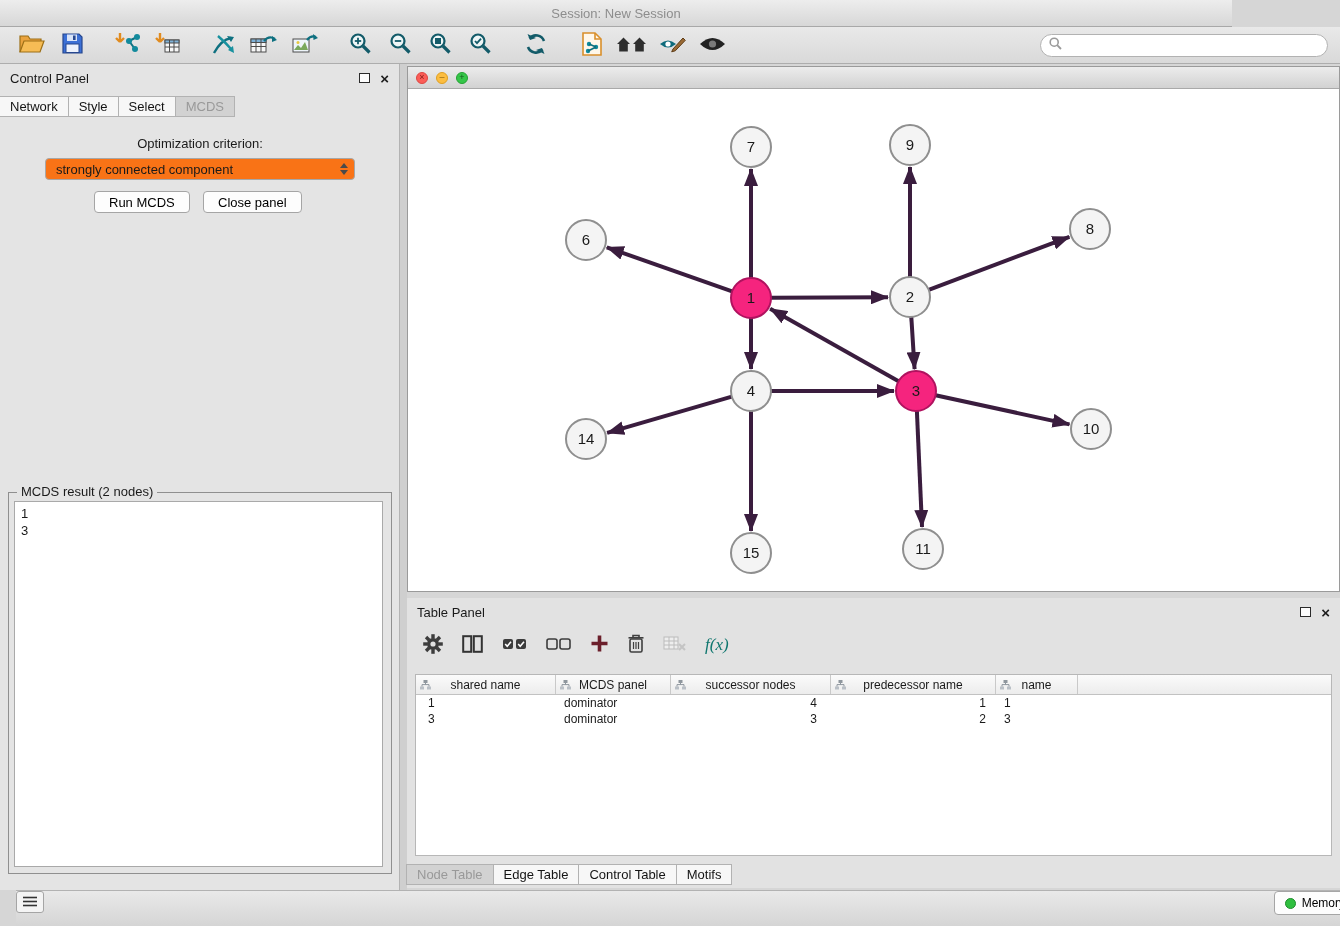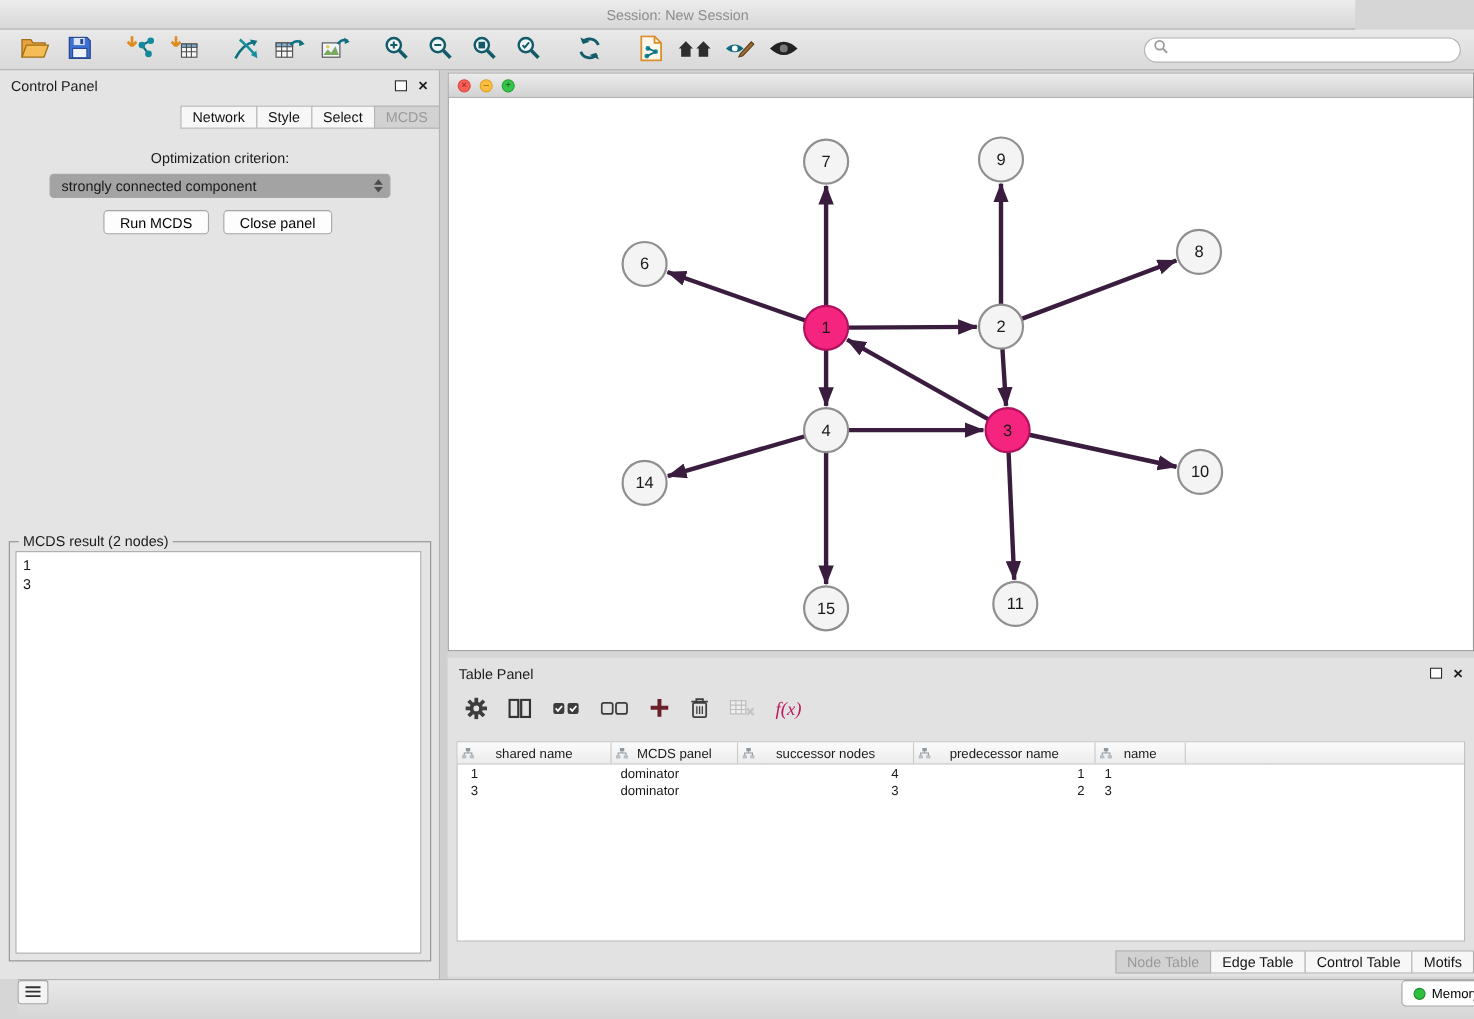--- a/index.html
+++ b/index.html
@@ -21,27 +21,27 @@
   #search-box{margin-left:auto;width:288px;height:23px;background:#fff;border:1px solid #b2b2b2;
     border-radius:12px;display:flex;align-items:center;padding:0 8px;box-sizing:border-box;gap:5px}
   #search-input{border:none;outline:none;flex:1;font-size:12px;background:transparent;font-family:inherit}
 
   
   #control-panel{left:0;top:64px;width:400px;height:826px;background:#e4e4e4;border-right:1px solid #b3b3b3;box-sizing:border-box}
   .panel-header{height:28px;display:flex;align-items:center;padding:0 10px;font-size:13px}
   .win-btns{margin-left:auto;display:flex;align-items:center;gap:10px}
   .float-ic{width:9px;height:8px;border:1.5px solid #2b2b2b;display:inline-block;background:#fdfdfd}
   .close-ic{font-size:15px;font-weight:bold;color:#1d1d1d;line-height:1}
-  .tabrow{display:flex;justify-content:flex-end}
+  .tabrow{display:flex;justify-content:flex-start}
   .tab{height:19px;line-height:19px;padding:0 10px;font-size:13px;background:#f7f7f7;
     border:1px solid #b2b2b2;margin-left:-1px;color:#141414;white-space:nowrap}
   .tab.active{background:#d2d2d2;color:#999}
   #cp-tabs{position:absolute;left:0;top:32px;width:400px}
   #opt-label{position:absolute;left:0;top:72px;width:400px;text-align:center;font-size:13px}
-  #criterion-select{position:absolute;left:45px;top:94px;width:310px;height:22px;background:#a3a3a3;
+  #criterion-select{position:absolute;left:45px;top:94px;width:310px;height:22px;background:#f97316;
     border:1px solid #a7a7a7;border-radius:4px;display:flex;align-items:center;padding:0 6px 0 10px;
     box-sizing:border-box;font-size:13px}
   .dd-arrows{margin-left:auto;display:flex;flex-direction:column;gap:2px}
   .dd-arrows i{display:block;width:0;height:0;border-left:4px solid transparent;border-right:4px solid transparent}
   .dd-arrows .up{border-bottom:5px solid #4a4a4a}
   .dd-arrows .down{border-top:5px solid #4a4a4a}
   .cp-btn{position:absolute;top:127px;height:22px;background:#fdfdfd;border:1px solid #a5a5a5;
     border-radius:4px;font-size:13px;padding:0 14px}
   #run-mcds-btn{left:94px}
   #close-panel-btn{left:203px}
@@ -61,21 +61,21 @@
       font-size:9px;line-height:1;box-sizing:border-box}
   .tl-red{background:#fb5d57;border:1px solid #dd4742;color:#87201c;margin-left:8px}
   .tl-yellow{background:#fcbd40;border:1px solid #dfa023;color:#8a6414;margin-left:8px}
   .tl-green{background:#35c649;border:1px solid #24a233;color:#14581d;margin-left:8px}
   #graph-svg{display:block}
 
   
   #table-panel{left:407px;top:598px;width:933px;height:290px;background:#e2e2e2;box-sizing:border-box}
   #tp-toolbar{position:absolute;left:0;top:26px;width:933px;height:42px;display:flex;align-items:center;padding-left:14px;box-sizing:border-box;gap:15px}
   .tp-btn{background:none;border:none;display:flex;align-items:center;justify-content:center;height:30px;padding:0 2px}
-  #fx-label{font-family:"Liberation Serif",serif;font-style:italic;font-size:17px;color:#be185d}
+  #fx-label{font-family:"Liberation Serif",serif;font-style:italic;font-size:17px;color:#0f766e}
   #table-wrap{position:absolute;left:8px;top:76px;width:917px;height:182px;background:#fff;border:1px solid #b7b7b7;box-sizing:border-box}
   #table-head{display:flex;height:19px;background:linear-gradient(#fbfbfb,#ececec);border-bottom:1px solid #c2c2c2}
   .th{position:relative;box-sizing:border-box;border-right:1px solid #c9c9c9;font-size:12px;
       display:flex;align-items:center;justify-content:center}
   .th .sort-ic{position:absolute;left:4px;top:4px}
   .th.filler{border-right:none}
   .tr{display:flex;height:16px;align-items:center;font-size:12px}
   .td{box-sizing:border-box;overflow:hidden;white-space:nowrap}
   #tp-tabs{position:absolute;left:0;top:266px;width:933px}
 

